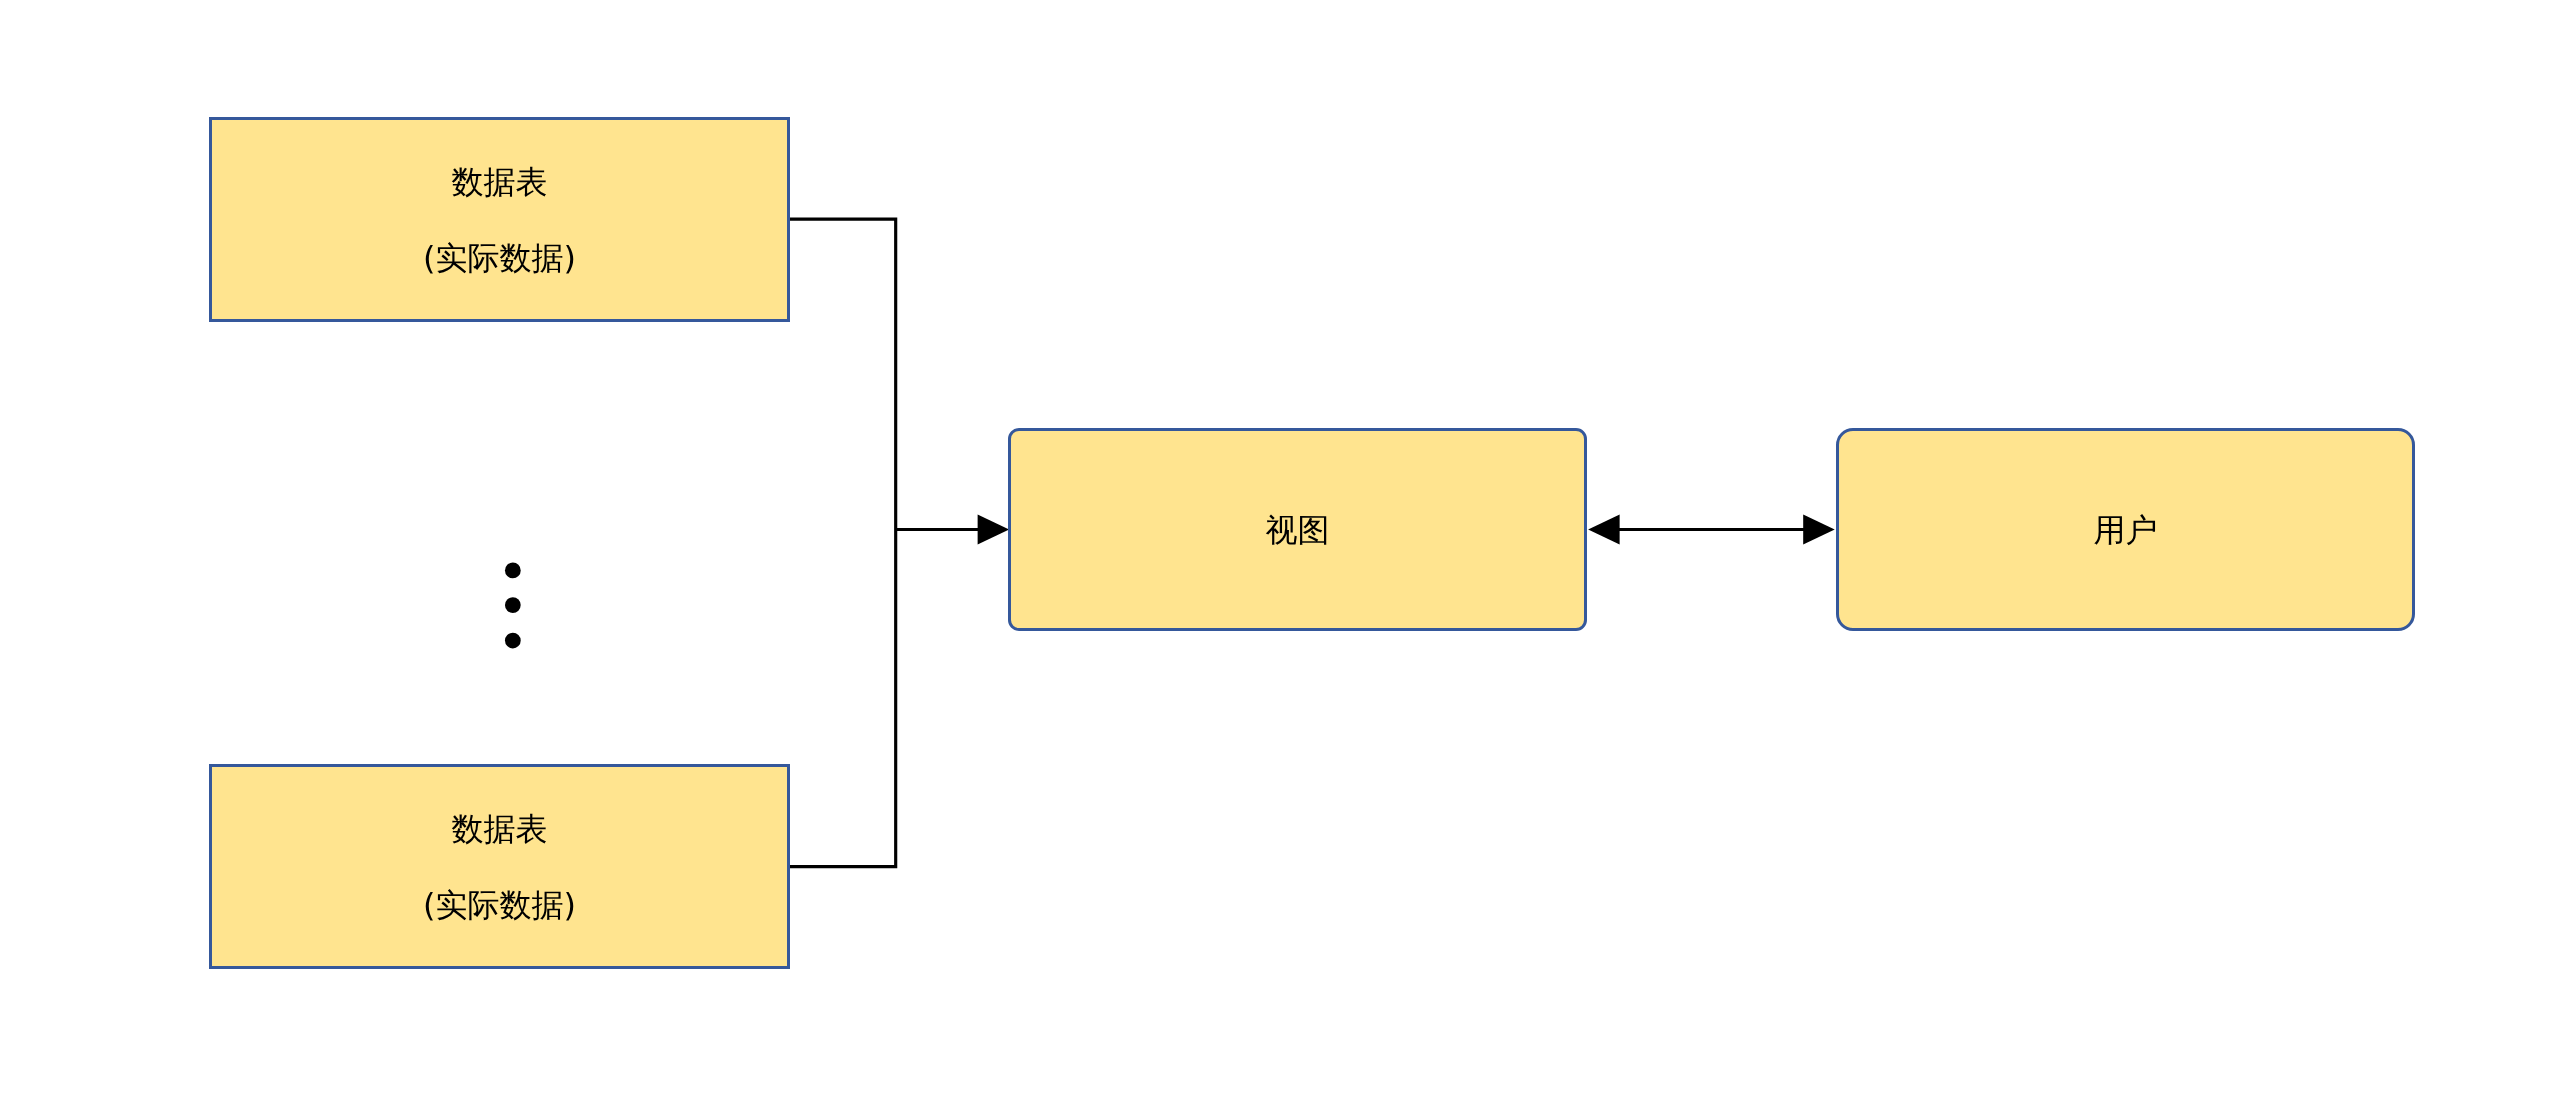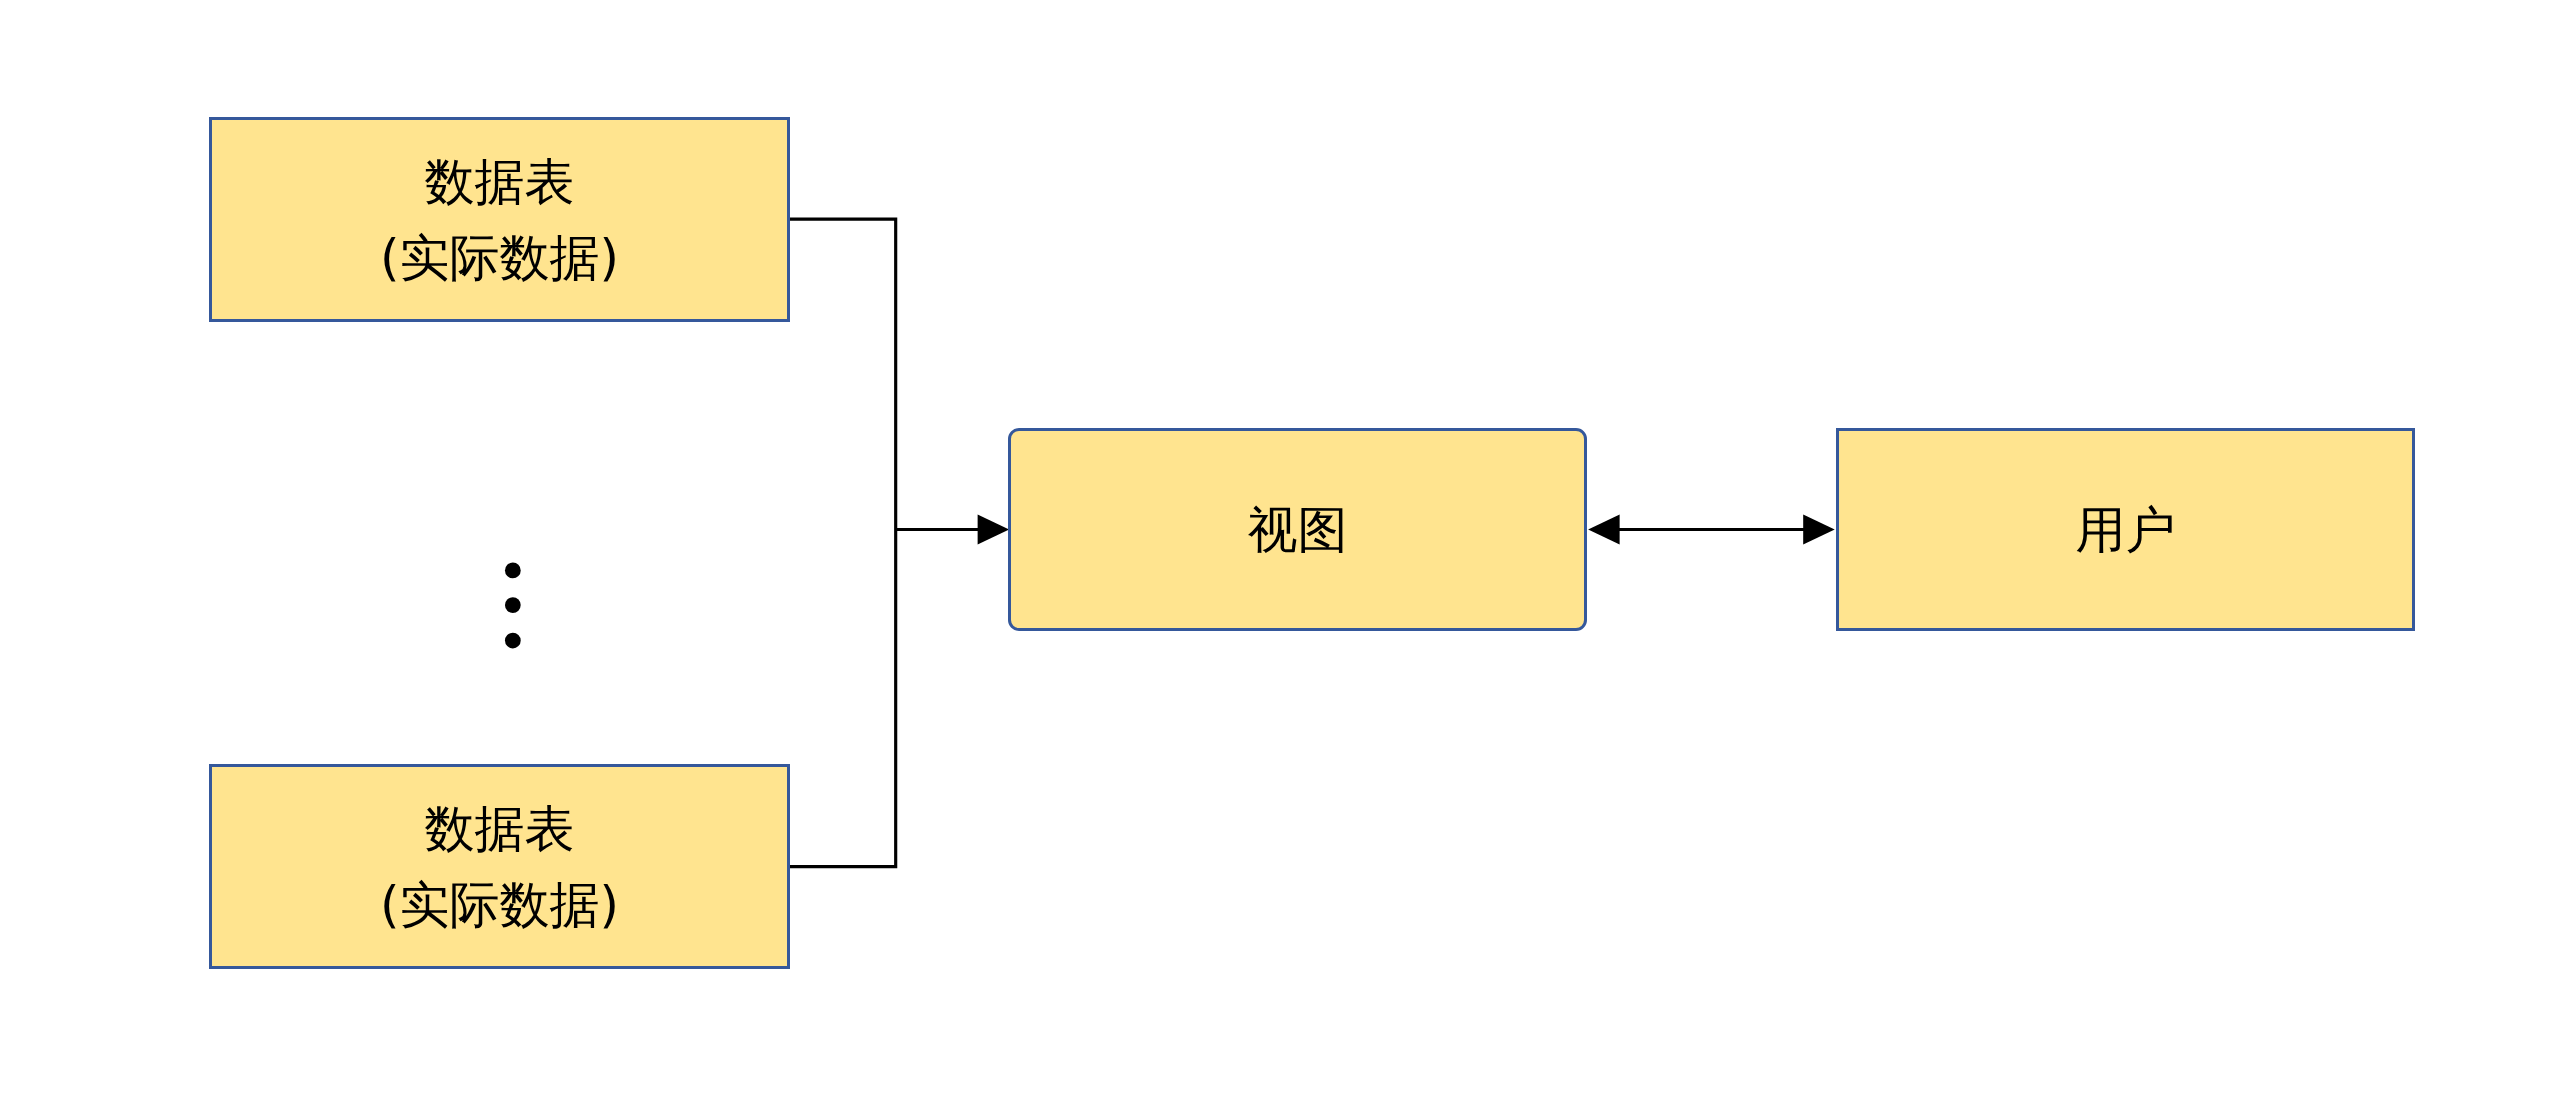--- a/index.html
+++ b/index.html
@@ -48,21 +48,21 @@
     background: var(--node-fill);
     border: 3.2px solid var(--node-border);
     display: flex;
     flex-direction: column;
     align-items: center;
     justify-content: center;
     text-align: center;
   }
   .nl {
     color: var(--text);
-    font-size: 50px;
+    font-size: 32px;
     line-height: 76px;
     white-space: nowrap;
   }
 </style>
 </head>
 <body>
 
 <div class="canvas">
 
   <svg class="wires" viewBox="0 0 3270 1419" aria-hidden="true">
@@ -90,18 +90,18 @@
 
   <div class="node" style="left:209px; top:764px; width:581px; height:205px;">
     <div class="nl">数据表</div>
     <div class="nl">(实际数据)</div>
   </div>
 
   <div class="node" style="left:1008px; top:428px; width:579px; height:203px;border-radius:11px;">
     <div class="nl">视图</div>
   </div>
 
-  <div class="node" style="left:1836px; top:428px; width:579px; height:203px;">
+  <div class="node" style="left:1836px; top:428px; width:579px; height:203px;border-radius:17px;">
     <div class="nl">用户</div>
   </div>
 
 </div>
 
 
 </body></html>

